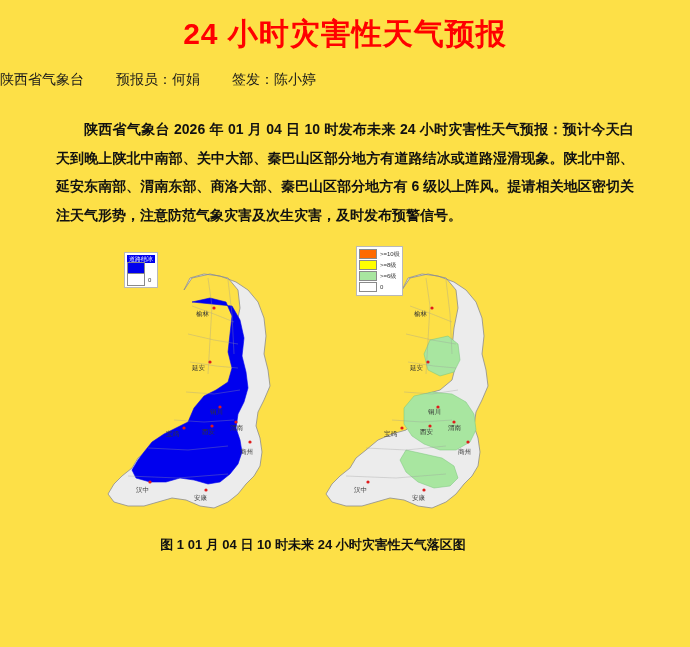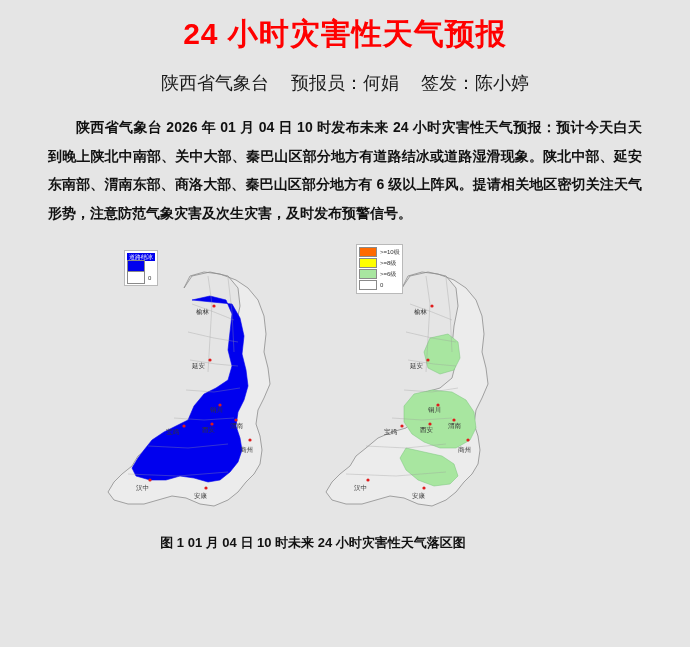--- a/index.html
+++ b/index.html
@@ -5,54 +5,53 @@
   * { box-sizing: border-box; }
   html, body {
     margin: 0; padding: 0;
     background: #ffffff;
     font-family: "Liberation Sans", sans-serif;
   }
   .page {
     position: relative;
     width: 690px;
     height: 647px;
-    background: #e5e5e5;
+    background: #fde047;
     overflow: hidden;
   }
   .doc-title {
     text-align: center;
     color: #ff0000;
     font-size: 30px;
     font-weight: bold;
     letter-spacing: 1px;
     padding-top: 14px;
     padding-bottom: 6px;
     font-family: "Liberation Sans", sans-serif;
   }
   .meta-row {
     display: flex;
-    justify-content: center;
     align-items: center;
-    gap: 22px;
-    font-size: 18px;
+    gap: 32px;
+    font-size: 14px;
     color: #1a1a1a;
     padding: 10px 0 6px 0;
     white-space: nowrap;
   }
   .meta-item { display: inline-block; }
   .body-text {
     padding: 12px 48px 0 48px;
     font-size: 14px;
     line-height: 2.05;
     color: #111111;
     text-align: justify;
     text-justify: inter-ideograph;
     font-weight: bold;
   }
-  .body-text p { margin: 0; text-indent: 2em; }
+  .body-text p { margin: 8px; text-indent: 2em; }
 
   .figure-wrap {
     margin-top: 14px;
     position: relative;
     width: 626px;
     height: 300px;
   }
   .maps {
     position: relative;
     margin: 0 auto;

